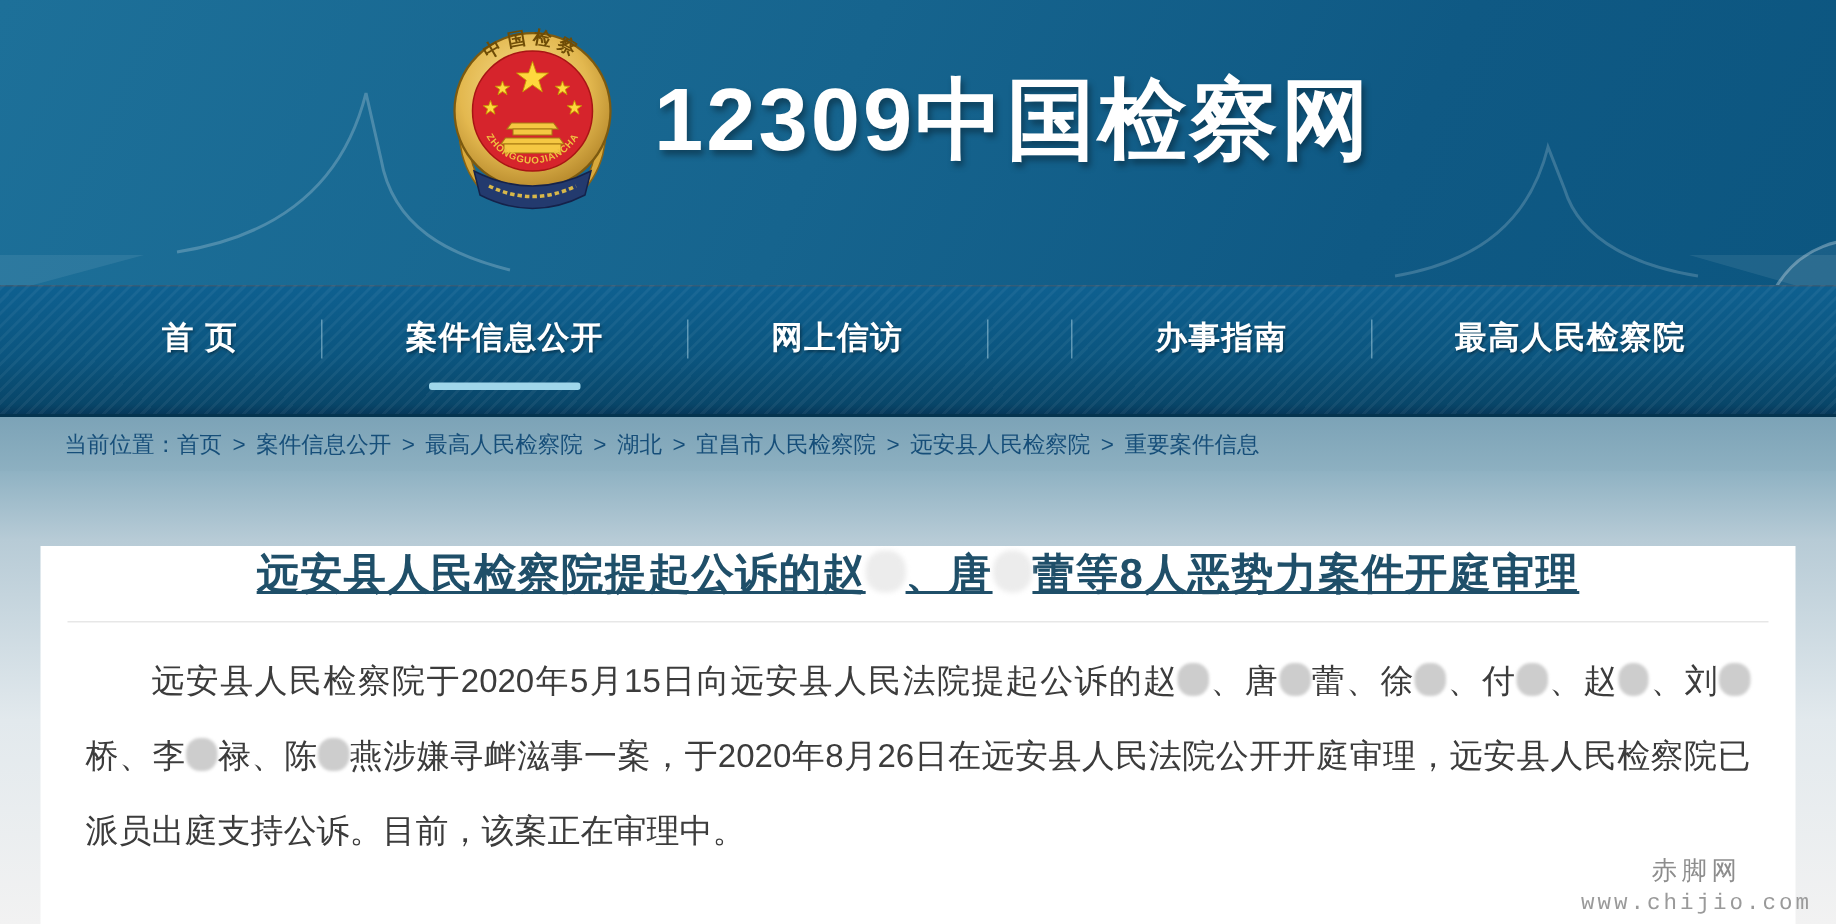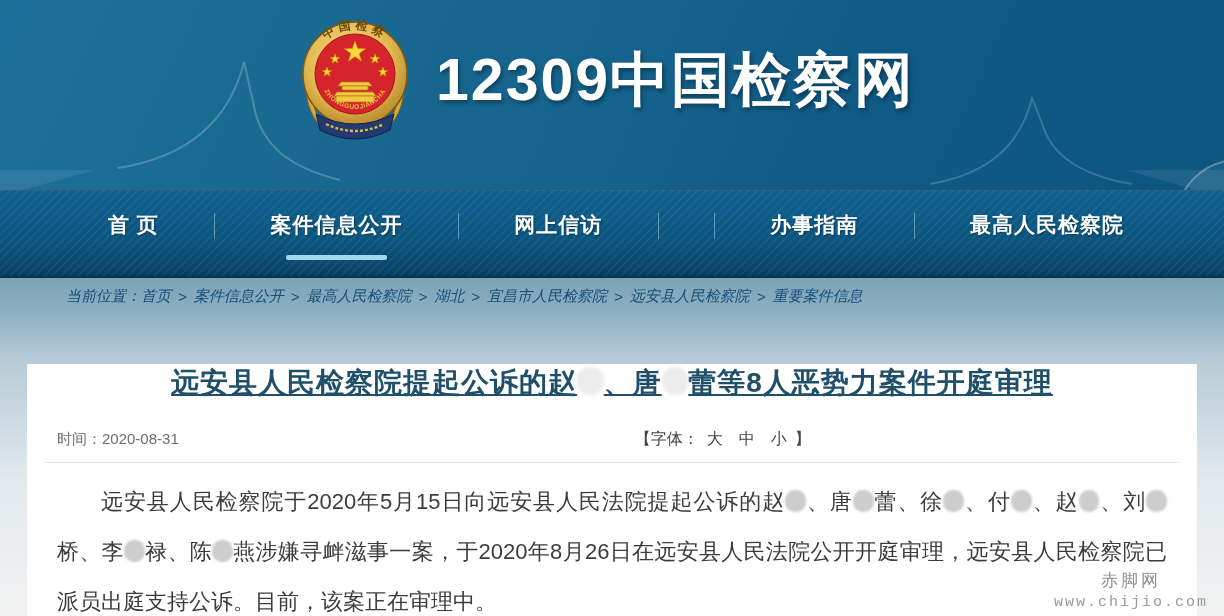--- a/index.html
+++ b/index.html
@@ -44,23 +44,23 @@
     cursor:pointer; white-space:nowrap; text-shadow:1px 1px 2px rgba(0,0,0,.35);
   }
   .nav-item.active::after{
     content:""; position:absolute; left:12%; right:12%; top:44px; height:5px;
     background:#9fd6ea; border-radius:2px;
   }
   .nav-sep{ width:1px; height:26px; margin-top:2px; background:rgba(175,215,232,.5); }
 
   
   .breadcrumb{
-    height:36px; display:flex; align-items:center; padding-left:66px;
+    height:36px; display:flex; align-items:center; padding-left:43px;
     background:linear-gradient(180deg,#7ca3b7 0%,#8db0c1 100%);
-    font-size:15px; color:#164e79; white-space:nowrap;font-style:italic;
+    font-size:15px; color:#164e79; white-space:nowrap;
   }
   .breadcrumb a{ color:#164e79; text-decoration:none; cursor:pointer; }
   .crumb-sep{ margin:0 7px; }
 
   
   .card{
     position:relative; margin:0 27px; height:302px; background:#fff; padding:0 30px;
   }
   .article-title{
     margin-top:50px; text-align:center; font-size:28px; font-weight:700;
@@ -177,24 +177,20 @@
   <a>宜昌市人民检察院</a>
   <span class="crumb-sep">&gt;</span>
   <a>远安县人民检察院</a>
   <span class="crumb-sep">&gt;</span>
   <a>重要案件信息</a>
 </div>
 
 <main class="card">
   <h1 class="article-title"><span>远安县人民检察院提起公诉的赵</span><span class="redact light"></span><span>、唐</span><span class="redact light"></span><span>蕾等8人恶势力案件开庭审理</span></h1>
 
-  <div class="meta-row">
-    <span class="meta-time">时间：2020-08-31</span>
-    <span class="font-size-ctl"><span>【字体：</span><a>大</a><a>中</a><a>小</a><span>】</span></span>
-  </div>
 
   <hr class="rule">
 
   <p class="article-body"><span>远安县人民检察院于2020年5月15日向远安县人民法院提起公诉的赵</span><span class="redact"></span><span>、唐</span><span class="redact"></span><span>蕾、徐</span><span class="redact"></span><span>、付</span><span class="redact"></span><span>、赵</span><span class="redact"></span><span>、刘</span><span class="redact"></span><span>桥、李</span><span class="redact"></span><span>禄、陈</span><span class="redact"></span><span>燕涉嫌寻衅滋事一案，于2020年8月26日在远安县人民法院公开开庭审理，远安县人民检察院已派员出庭支持公诉。目前，该案正在审理中。</span></p>
 </main>
 
 <div class="watermark">
   <div class="wm-name">赤脚网</div>
   <div class="wm-url">www.chijio.com</div>
 </div>

